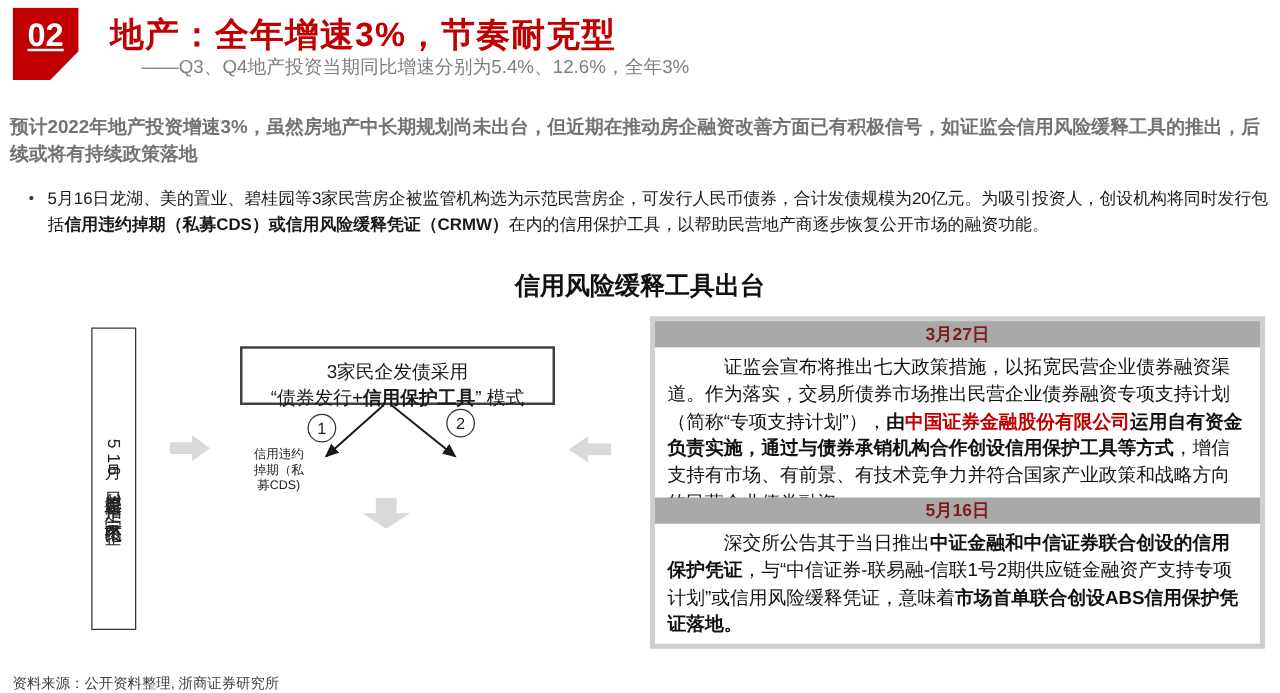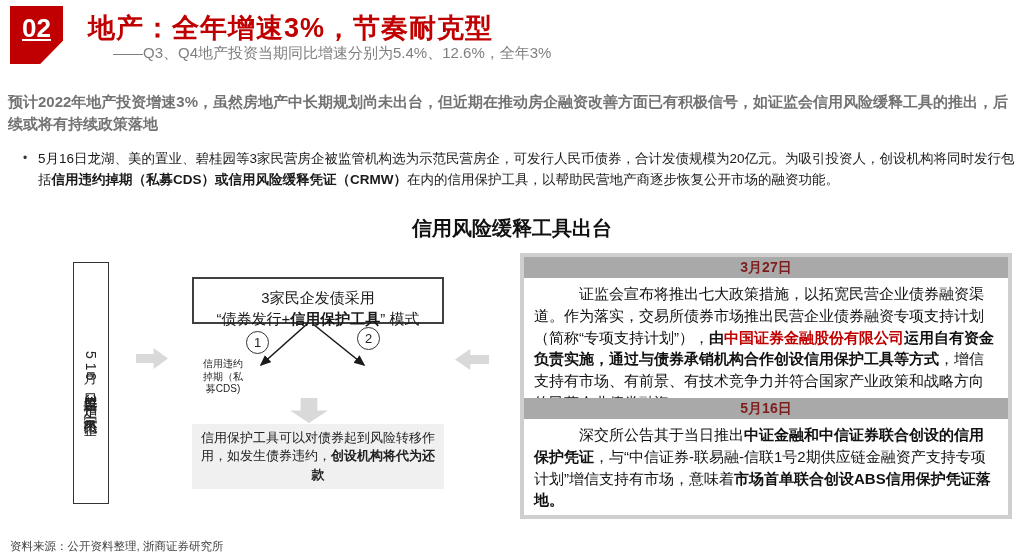--- a/index.html
+++ b/index.html
@@ -105,31 +105,30 @@
     <line x1="73" y1="1" x2="124" y2="42" stroke="#1a1a1a" stroke-width="1.6" marker-end="url(#ah)"></line>
   </svg>
 
   <div id="circle-1" class="circle-num">1</div>
   <div id="circle-2" class="circle-num">2</div>
 
   <div id="label-cds" class="flow-label">信用违约
 掉期（私
 募CDS)</div>
 
-  <div class="note-box"><span>信用保护工具可以对债券起到风险转移作用，如发生债券违约，</span><span class="b">创设机构将代为还款</span></div>
 
   <div class="panel">
 
     <div class="tl-section grow">
       <div class="tl-header">3月27日</div>
       <div class="tl-content"><span>证监会宣布将推出七大政策措施，以拓宽民营企业债券融资渠道。作为落实，交易所债券市场推出民营企业债券融资专项支持计划（简称“专项支持计划”），</span><span class="b">由</span><span class="b red">中国证券金融股份有限公司</span><span class="b">运用自有资金负责实施，通过与债券承销机构合作创设信用保护工具等方式</span><span>，增信支持有市场、有前景、有技术竞争力并符合国家产业政策和战略方向的民营企业债券融资。</span></div>
     </div>
 
     <div class="tl-section">
       <div class="tl-header">5月16日</div>
-      <div class="tl-content"><span>深交所公告其于当日推出</span><span class="b">中证金融和中信证券联合创设的信用保护凭证</span><span>，与“中信证券-联易融-信联1号2期供应链金融资产支持专项计划”增信支持有市场，意味着</span><span class="b">市场首单联合创设ABS信用保护凭证落地。</span></div>
+      <div class="tl-content"><span>深交所公告其于当日推出</span><span class="b">中证金融和中信证券联合创设的信用保护凭证</span><span>，与“中信证券-联易融-信联1号2期供应链金融资产支持专项计划”或信用风险缓释凭证，意味着</span><span class="b">市场首单联合创设ABS信用保护凭证落地。</span></div>
     </div>
 
   </div>
 
   <div class="source">资料来源：公开资料整理, 浙商证券研究所</div>
 
 </div>
 
 </body></html>

